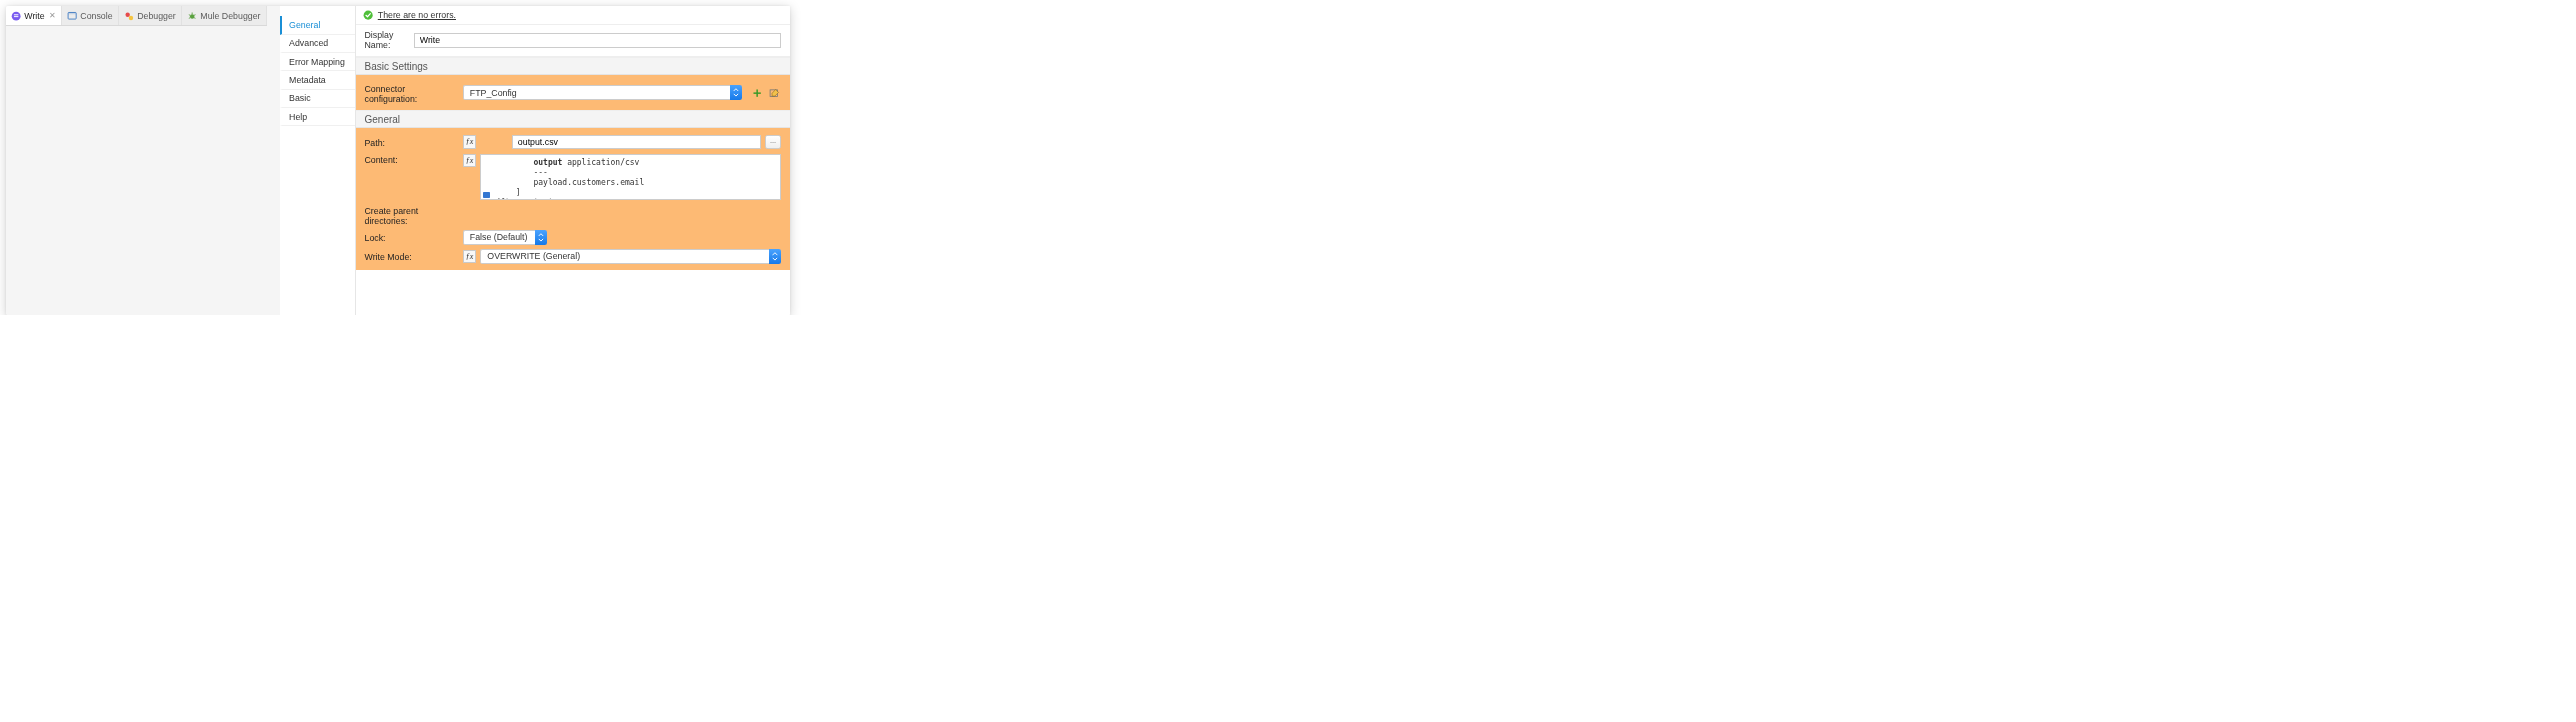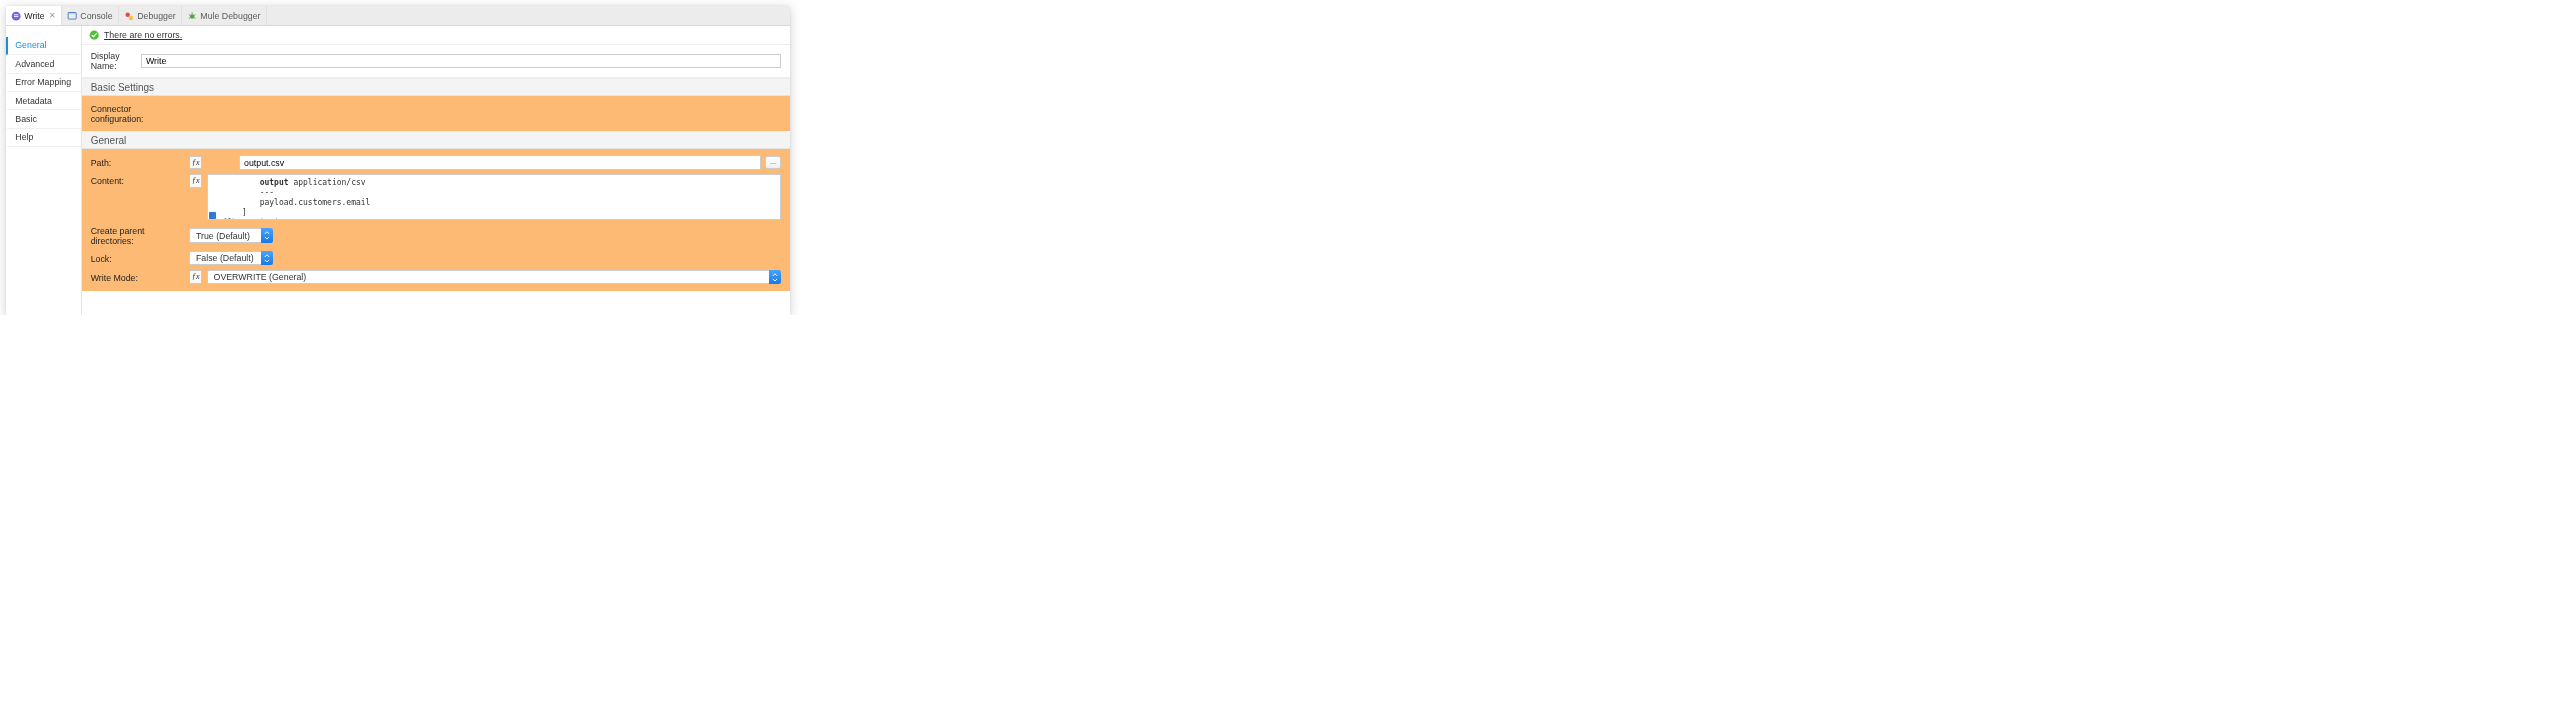--- a/index.html
+++ b/index.html
@@ -10,22 +10,23 @@
     color: #333;
   }
   .app-window {
     width: 784px;
     height: 309px;
     background: #f5f5f5;
     border-radius: 1.5px;
     box-shadow: 0 2.9px 11.8px rgba(0,0,0,0.18), 0 0.7px 2.9px rgba(0,0,0,0.08);
     margin: 5.9px 0 0 5.9px;
     display: flex;
-    flex-direction: column;
+    flex-direction: row;
     overflow: hidden;
+    gap: 13px;
   }
   
   .tabs-bar {
     height: 20.6px;
     background: #ececec;
     display: flex;
     align-items: stretch;
     border-bottom: 0.7px solid #d9d9d9;
   }
   .tab {
@@ -283,20 +284,43 @@
 
       <div class="display-row">
         <label>Display Name:</label>
         <input class="text-input" type="text" value="Write" style="">
       </div>
 
       <div class="section-title">Basic Settings</div>
       <div class="section-block">
         <div class="form-row">
           <span class="form-label">Connector configuration:</span>
+          <div class="form-control-cell">
+            <div class="mac-select wide" style="flex:1">
+              <span class="sel-body">FTP_Config</span>
+              <span class="sel-arrows">
+                <svg width="5.9" height="8.8" viewBox="0 0 8 12">
+                    <path d="M1 4 L4 1 L7 4" fill="none" stroke="#fff" stroke-width="1.3"></path>
+                    <path d="M1 8 L4 11 L7 8" fill="none" stroke="#fff" stroke-width="1.3"></path>
+                  </svg>
+              </span>
+            </div>
+            <span class="icon-btn-flat" style="margin-left:4.4px;">
+              <svg width="10.3" height="10.3" viewBox="0 0 14 14">
+                  <rect x="6" y="2" width="2" height="10" fill="#3a9a27"></rect>
+                  <rect x="2" y="6" width="10" height="2" fill="#3a9a27"></rect>
+                </svg>
+            </span>
+            <span class="icon-btn-flat">
+              <svg width="11" height="10.3" viewBox="0 0 15 14">
+                  <rect x="1.5" y="2.5" width="10" height="9" fill="none" stroke="#777" stroke-width="1.1"></rect>
+                  <path d="M9 2 L13 6 L8 11 L4.2 11 L4.2 7.2 Z" fill="#f3c14b" stroke="#8a6a1e" stroke-width="0.8"></path>
+                </svg>
+            </span>
+          </div>
         </div>
       </div>
 
       <div class="section-title">General</div>
       <div class="section-block">
 
         <div class="form-row">
           <span class="form-label">Path:</span>
           <div class="form-control-cell">
             <span class="fx-btn">ƒx</span>
@@ -315,31 +339,20 @@
 <span>payload.customers.email</span>
 <span style="margin-left:-17.7px;display:inline-block;">]</span>
 <span style="margin-left:-43px;display:inline-block;">&lt;/ftp:content&gt;</span></pre>
               <span class="stale-badge"></span>
             </div>
           </div>
         </div>
 
         <div class="form-row">
           <span class="form-label">Create parent directories:</span>
-          <div class="form-control-cell">
-            <div class="mac-select" style="width:84px">
-              <span class="sel-body" style="flex:1">True (Default)</span>
-              <span class="sel-arrows">
-                <svg width="5.9" height="8.8" viewBox="0 0 8 12">
-                    <path d="M1 4 L4 1 L7 4" fill="none" stroke="#fff" stroke-width="1.3"></path>
-                    <path d="M1 8 L4 11 L7 8" fill="none" stroke="#fff" stroke-width="1.3"></path>
-                  </svg>
-              </span>
-            </div>
-          </div>
         </div>
 
         <div class="form-row">
           <span class="form-label">Lock:</span>
           <div class="form-control-cell">
             <div class="mac-select" style="width:84px">
               <span class="sel-body" style="flex:1">False (Default)</span>
               <span class="sel-arrows">
                 <svg width="5.9" height="8.8" viewBox="0 0 8 12">
                     <path d="M1 4 L4 1 L7 4" fill="none" stroke="#fff" stroke-width="1.3"></path>

